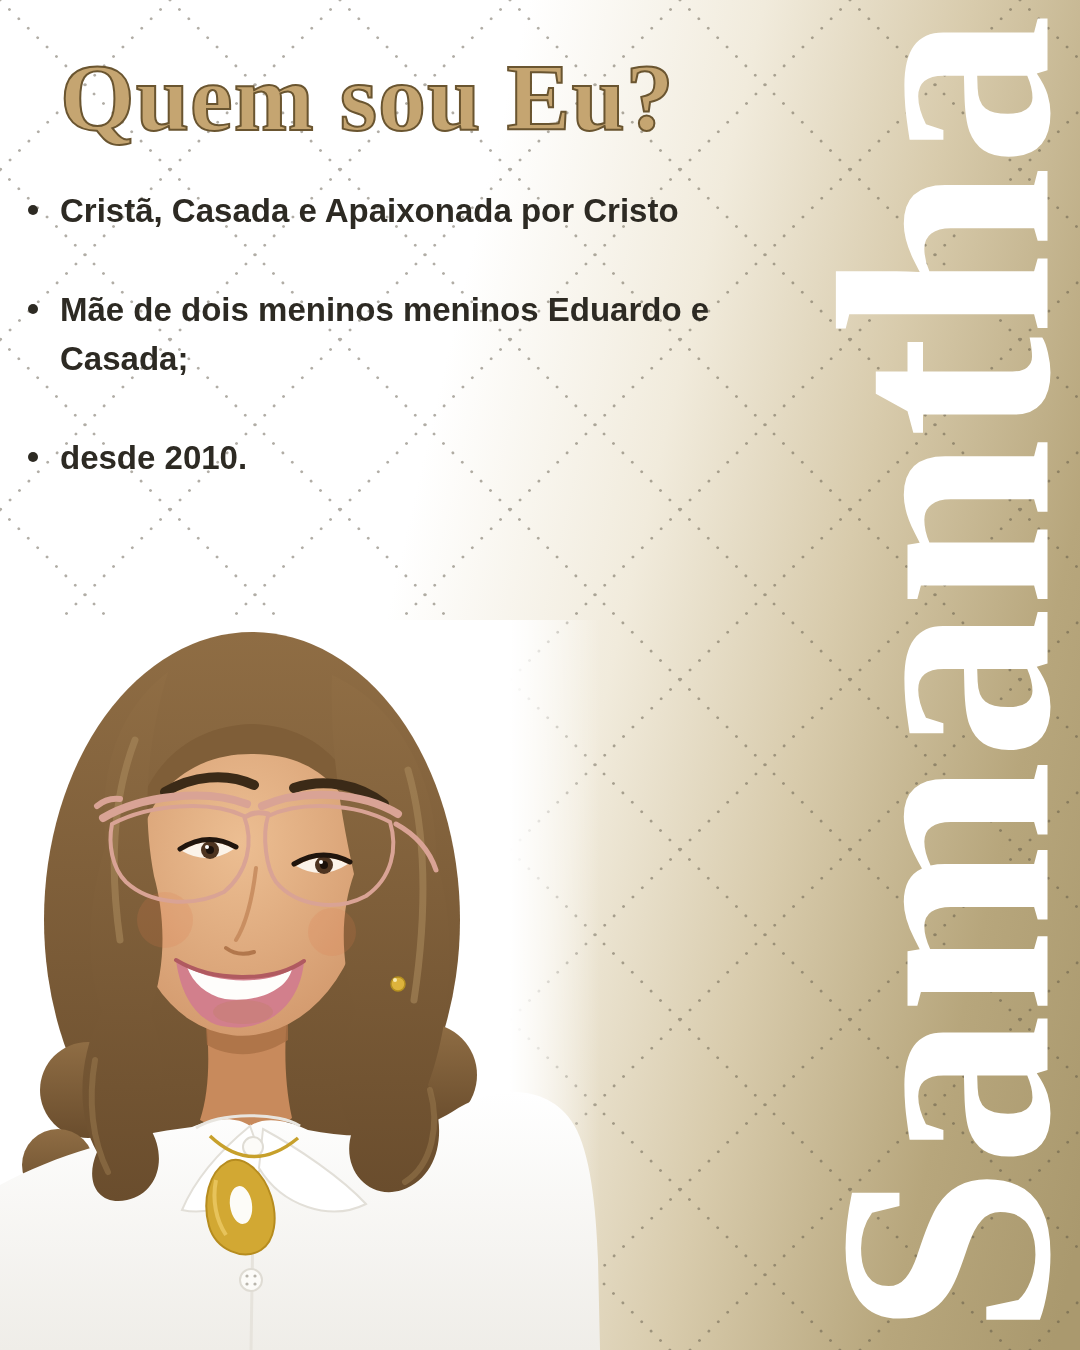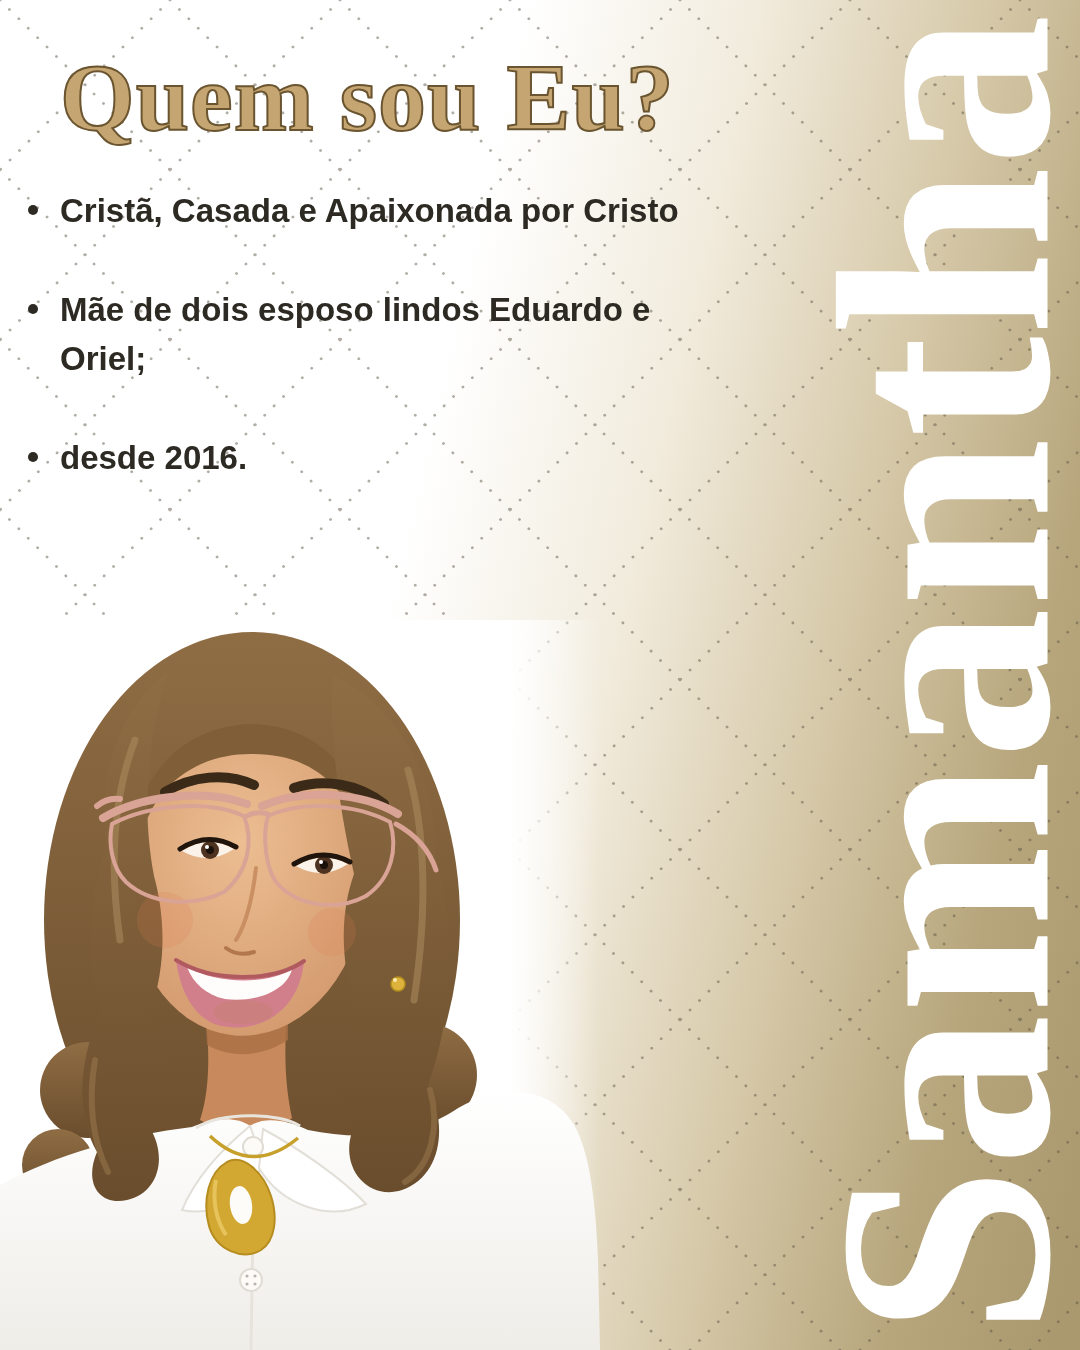--- a/index.html
+++ b/index.html
@@ -83,28 +83,28 @@
   <ul class="bullet-list">
     <li class="bullet-item">
       <span class="bullet-dot"></span>
       <span class="bullet-text">
         <span class="bullet-line">Cristã, Casada e Apaixonada por Cristo</span>
       </span>
     </li>
     <li class="bullet-item">
       <span class="bullet-dot"></span>
       <span class="bullet-text">
-        <span class="bullet-line">Mãe de dois esposo lindos Eduardo e</span>
-        <span class="bullet-line">Oriel;</span>
+        <span class="bullet-line">Mãe de dois meninos meninos Eduardo e</span>
+        <span class="bullet-line">Casada;</span>
       </span>
     </li>
     <li class="bullet-item">
       <span class="bullet-dot"></span>
       <span class="bullet-text">
-        <span class="bullet-line">desde 2016.</span>
+        <span class="bullet-line">desde 2010.</span>
       </span>
     </li>
   </ul>
 
   <svg class="portrait" viewBox="0 0 600 730" xmlns="http://www.w3.org/2000/svg">
     <title>Smiling woman with wavy brown hair, rose-gold cat-eye glasses, white collared shirt and gold pendant necklace</title>
     <defs>
       <linearGradient id="hairGrad" x1="0" y1="0" x2="0" y2="1">
         <stop offset="0" stop-color="#8f6d44"></stop>
         <stop offset="1" stop-color="#6a4d2d"></stop>

